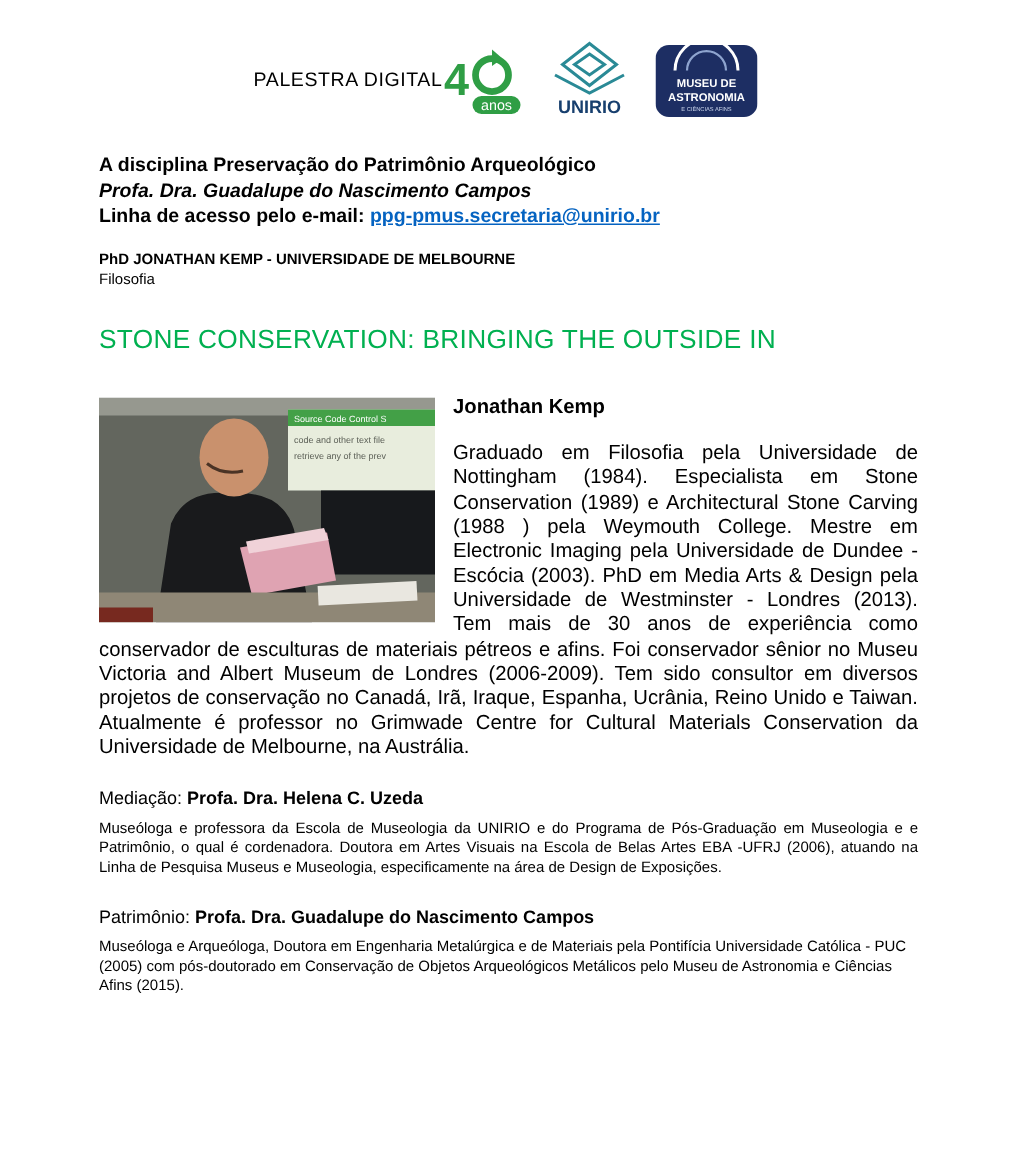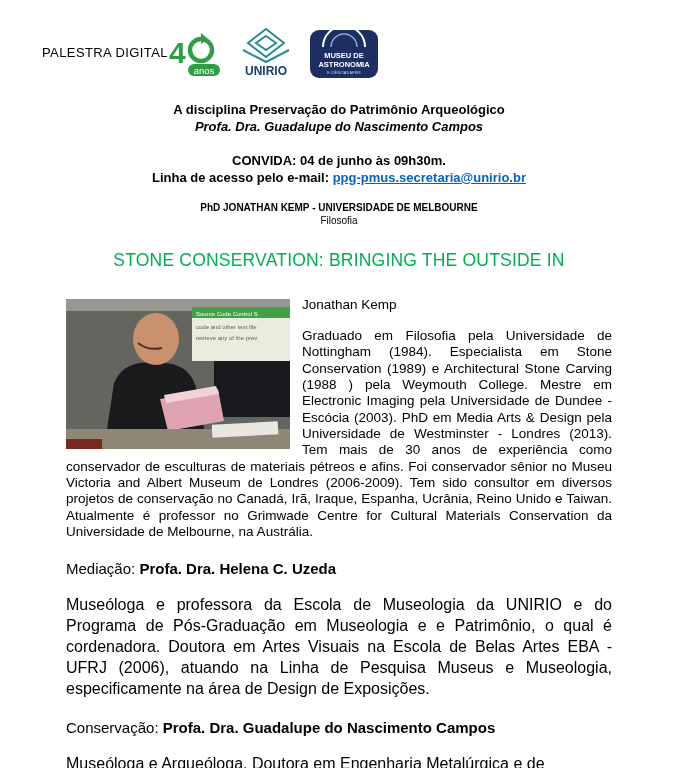--- a/index.html
+++ b/index.html
@@ -4,45 +4,45 @@
 <style>
   :root{
     --title-green:#00b050; --link-blue:#0563c1; --logo-green:#2f9e45;
     --unirio-teal:#2a8a96; --unirio-navy:#173f6e; --mast-navy:#1d2e63;
   }
   *{box-sizing:border-box}
   html,body{margin:0;padding:0}
   body{width:676px;min-height:768px;background:#ffffff;color:#000;
        font-family:"Liberation Sans",sans-serif}
   .page{padding:26px 40px 24px 42px}
-  .top-row{display:flex;justify-content:flex-start;align-items:center;padding-right:4px}
+  .top-row{display:flex;justify-content:center;align-items:center;padding-right:4px}
   .header-label{font-size:13px;letter-spacing:.4px}
   .logos{display:flex;align-items:flex-end;gap:16px}
   .logo{display:block}
   .content{padding:0 24px}
   p{margin:0}
-  .c{text-align:center}
+  .c{text-align:left}
   .b{font-weight:bold}
   .i{font-style:italic}
   .sz13{font-size:13px;line-height:1.3}
   .gap-top{margin-top:17px}
   .gap-top2{margin-top:14px}
   .intro{margin-top:24px}
   .speaker{font-size:10px;line-height:1.35}
   .email{color:var(--link-blue);text-decoration:underline;cursor:pointer}
   .title{color:var(--title-green);font-size:17.5px;font-weight:normal;margin:22px 0 0 0;letter-spacing:.2px}
   .bio{margin-top:26px;font-size:13.5px;line-height:1.21}
   .bio::after{content:"";display:block;clear:both}
   .photo{float:left;width:224px;height:150px;margin:2px 12px 6px 0;overflow:hidden}
   .photo svg{display:block}
-  .bio-name{font-weight:normal;font-size:13.5px;margin-bottom:15px}
+  .bio-name{font-weight:bold;font-size:13.5px;margin-bottom:15px}
   .bio-text{text-align:justify}
   .credits{margin-top:19px}
-  .section-line{font-size:15px;line-height:1.3}
-  .small-par{font-size:16px;line-height:1.32;margin-top:15px}
+  .section-line{font-size:12px;line-height:1.3}
+  .small-par{font-size:10px;line-height:1.32;margin-top:5px}
   .just{text-align:justify}
   .fill-green{fill:var(--logo-green)}
   .stroke-green{stroke:var(--logo-green)}
   .stroke-teal{stroke:var(--unirio-teal)}
   .fill-navy{fill:var(--unirio-navy)}
   .fill-mast{fill:var(--mast-navy)}
 </style>
 </head>
 <body>
 
@@ -79,21 +79,20 @@
       </svg>
 
     </div>
   </header>
 
   <main class="content">
 
     <section class="intro">
       <p class="c b sz13">A disciplina Preservação do Patrimônio Arqueológico</p>
       <p class="c b i sz13">Profa. Dra. Guadalupe do Nascimento Campos</p>
-      <p class="c b sz13 gap-top">CONVIDA: 04 de junho às 09h30m.</p>
       <p class="c b sz13"><span>Linha de acesso pelo e-mail: </span><span class="email">ppg-pmus.secretaria@unirio.br</span></p>
       <p class="c b speaker gap-top2">PhD JONATHAN KEMP - UNIVERSIDADE DE MELBOURNE</p>
       <p class="c speaker">Filosofia</p>
     </section>
 
     <h1 class="title c">STONE CONSERVATION: BRINGING THE OUTSIDE IN</h1>
 
     <section class="bio">
       <div class="photo">
         <svg viewBox="0 0 224 150" width="224" height="150">
@@ -118,18 +117,18 @@
       <p class="bio-name">Jonathan Kemp</p>
       <p class="bio-text">Graduado em Filosofia pela Universidade de Nottingham (1984). Especialista em Stone Conservation (1989) e Architectural Stone Carving (1988 ) pela Weymouth College. Mestre em Electronic Imaging pela Universidade de Dundee - Escócia (2003). PhD em Media Arts &amp; Design pela Universidade de Westminster - Londres (2013). Tem mais de 30 anos de experiência como conservador de esculturas de materiais pétreos e afins. Foi conservador sênior no Museu Victoria and Albert Museum de Londres (2006-2009). Tem sido consultor em diversos projetos de conservação no Canadá, Irã, Iraque, Espanha, Ucrânia, Reino Unido e Taiwan. Atualmente é professor no Grimwade Centre for Cultural Materials Conservation da Universidade de Melbourne, na Austrália.</p>
     </section>
 
     <section class="credits">
       <p class="section-line"><span>Mediação: </span><span class="b">Profa. Dra. Helena C. Uzeda</span></p>
       <p class="small-par just">Museóloga e professora da Escola de Museologia da UNIRIO e do Programa de Pós-Graduação em Museologia e e Patrimônio, o qual é cordenadora. Doutora em Artes Visuais na Escola de Belas Artes EBA -UFRJ (2006), atuando na Linha de Pesquisa Museus e Museologia, especificamente na área de Design de Exposições.</p>
     </section>
 
     <section class="credits">
-      <p class="section-line"><span>Conservação: </span><span class="b">Profa. Dra. Guadalupe do Nascimento Campos</span></p>
+      <p class="section-line"><span>Patrimônio: </span><span class="b">Profa. Dra. Guadalupe do Nascimento Campos</span></p>
       <p class="small-par">Museóloga e Arqueóloga, Doutora em Engenharia Metalúrgica e de Materiais pela Pontifícia Universidade Católica - PUC (2005) com pós-doutorado em Conservação de Objetos Arqueológicos Metálicos pelo Museu de Astronomia e Ciências Afins (2015).</p>
     </section>
 
   </main>
 </div>
 
 </body></html>

